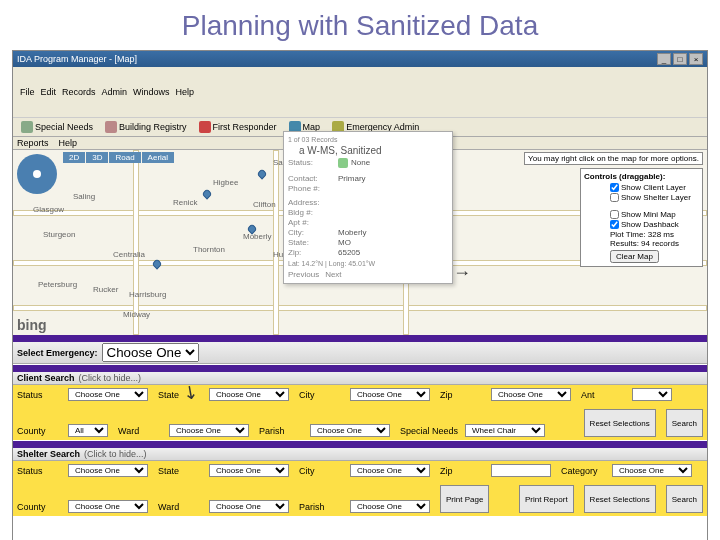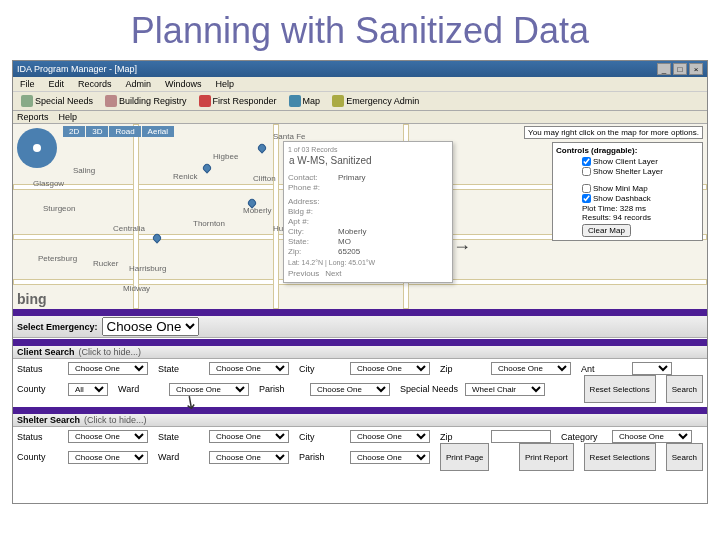--- a/index.html
+++ b/index.html
@@ -1,59 +1,59 @@
 <!DOCTYPE html>
 <html><head>
 <meta charset="utf-8">
 <style>
 *{box-sizing:border-box;margin:0;padding:0;font-family:Arial,sans-serif}
 body{background:#fff;width:720px;height:540px;overflow:hidden}
-.slide-title{font-size:36px;color:#6b6ba8;text-align:center;padding:10px 0 8px;font-weight:400}
+.slide-title{font-size:28px;color:#6b6ba8;text-align:center;padding:10px 0 8px;font-weight:400}
 .app{border:1px solid #888;margin:0 12px;font-size:9px;position:relative;background:#ece9d8}
 .titlebar{background:linear-gradient(#3a6ea5,#2c5a8c);color:#fff;padding:2px 4px;display:flex;align-items:center;height:16px}
 .titlebar .spacer{flex:1}
 .titlebar .winbtn{background:#c0c0c0;color:#000;width:14px;height:12px;margin-left:2px;text-align:center;line-height:12px;border:1px solid #888;font-size:8px}
-.menubar{background:#ece9d8;padding:1px 4px;display:flex;gap:8px;border-bottom:1px solid #ccc}
+.menubar{background:#ece9d8;padding:19px 4px;display:flex;border-bottom:1px solid #ccc}
 .menubar span{padding:1px 3px}
 .toolbar{background:#ece9d8;padding:2px 4px;display:flex;gap:4px;border-bottom:1px solid #aaa;align-items:center}
 .toolbar .tb{padding:1px 4px;display:flex;align-items:center;gap:2px}
 .toolbar .tb .ic{width:12px;height:12px;background:#8a8;border-radius:2px}
 .toolbar2{background:#ece9d8;padding:1px 4px;display:flex;gap:10px;border-bottom:1px solid #aaa}
 .maparea{position:relative;height:185px;background:#f5f3ea;overflow:hidden}
 .compass{position:absolute;top:4px;left:4px;width:40px;height:40px;background:#4a7fb0;border-radius:50%;display:flex;align-items:center;justify-content:center}
 .compass::before{content:"";width:8px;height:8px;background:#fff;border-radius:50%}
 .viewtabs{position:absolute;top:2px;left:50px;display:flex;gap:1px}
 .viewtabs span{background:#5a8ab5;color:#fff;padding:1px 6px;font-size:8px}
 .road{position:absolute;background:#fff;border:1px solid #d4c89a}
 .road.h{height:6px;left:0;right:0}
 .road.v{width:6px;top:0;bottom:0}
 .town{position:absolute;font-size:8px;color:#666}
 .pin{position:absolute;width:8px;height:8px;background:#4a7fb0;border-radius:50% 50% 50% 0;transform:rotate(-45deg);border:1px solid #2c5a8c}
 .rightnote{position:absolute;top:2px;right:4px;background:#fff;border:1px solid #888;padding:1px 3px;font-size:8px}
-.controls{position:absolute;top:18px;right:4px;width:151px;background:#fff;border:1px solid #888;padding:3px;font-size:8px}
+.controls{position:absolute;top:18px;right:4px;width:123px;background:#fff;border:1px solid #888;padding:3px;font-size:8px}
 .controls .hdr{font-weight:700;margin-bottom:2px}
 .controls .row{display:flex;align-items:center;gap:2px;margin:1px 0}
 .controls .zoomcol{float:left;width:24px;text-align:center}
 .controls .zoomcol .slider{width:4px;height:80px;background:#ccc;margin:2px auto;position:relative}
 .controls .zoomcol .slider::after{content:"";position:absolute;width:12px;height:6px;background:#eee;border:1px solid #888;left:-5px;top:55px}
 .controls .main{margin-left:26px}
 .controls input[type=checkbox]{width:9px;height:9px}
 .controls button{font-size:8px;padding:0 4px;margin-top:2px}
 .popup{position:absolute;top:80px;left:270px;width:170px;background:#fff;border:1px solid #aaa;padding:4px;font-size:8px;box-shadow:2px 2px 4px rgba(0,0,0,.2);z-index:5}
 .popup .pt{color:#888;font-size:7px}
-.popup .pname{font-size:10px;font-weight:400;color:#555;margin:2px 1px}
+.popup .pname{font-size:10px;font-weight:400;color:#555;margin:2px 11px}
 .popup .prow{display:flex;margin:1px 0}
 .popup .plab{width:50px;color:#888}
 .popup .pval{color:#555}
 .popup .pic{width:10px;height:10px;background:#8c8;border-radius:2px;display:inline-block;margin-right:3px}
 .arrow{position:absolute;font-size:18px;color:#333;z-index:3}
 .panel{background:#e4e4e4;border-top:7px solid #4c1d95;border-bottom:1px solid #fff}
 .panelhdr{background:linear-gradient(#f0f0f0,#d8d8d8);padding:1px 4px;font-weight:700;border-bottom:1px solid #aaa;display:flex;align-items:center;gap:4px}
 .panelhdr .hint{font-weight:400;color:#555}
-.panelbody{padding:3px 4px;display:flex;flex-wrap:wrap;gap:0 10px;align-items:center;background:#ffffff}
+.panelbody{padding:3px 4px;display:flex;flex-wrap:wrap;gap:8px 10px;align-items:flex-end;background:#fde047}
 .fld{display:flex;align-items:center;gap:3px}
 .fld label{min-width:48px}
 .fld select,.fld input{font-size:8px;border:1px solid #888;background:#fff;padding:0 2px;height:13px}
 .fld select{width:80px}
 .btn{background:#e8e8e8;border:1px solid #888;padding:0 5px;font-size:8px;height:28px}
 .taskbar{position:absolute;bottom:0;left:0;right:0;height:20px;background:linear-gradient(#3a6ea5,#245a99);display:flex;align-items:center;padding:0 2px;gap:3px}
 .taskbar .start{background:#4a9e4a;color:#fff;padding:2px 8px;border-radius:2px;font-size:9px;font-style:italic;font-weight:700}
 .taskbar .task{background:#5a8ac5;color:#fff;padding:2px 6px;font-size:8px;border-radius:2px}
 .taskbar .tray{margin-left:auto;background:#5a8ac5;padding:2px 6px;display:flex;gap:3px}
 .bing{position:absolute;bottom:2px;left:4px;font-size:14px;color:#666;font-weight:700}
@@ -173,20 +173,25 @@
    </div>
   </div>
 
   <span class="arrow" style="top:40px;left:276px">↓</span>
   <span class="arrow" style="top:110px;left:440px">→</span>
  </div>
 
  <div class="popup">
   <div class="pt">1 of 03 Records</div>
   <div class="pname">a W-MS, Sanitized</div>
+  <div class="prow">
+        <span class="plab">Status:</span>
+        <span class="pic"></span>
+        <span class="pval">None</span>
+      </div>
   <div style="height:4px"></div>
   <div class="prow">
         <span class="plab">Contact:</span>
         <span class="pval">Primary</span>
       </div>
   <div class="prow">
         <span class="plab">Phone #:</span>
       </div>
   <div style="height:3px"></div>
   <div class="prow">

